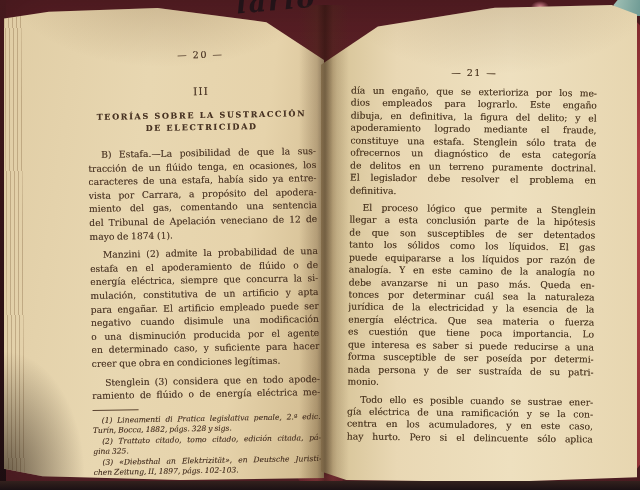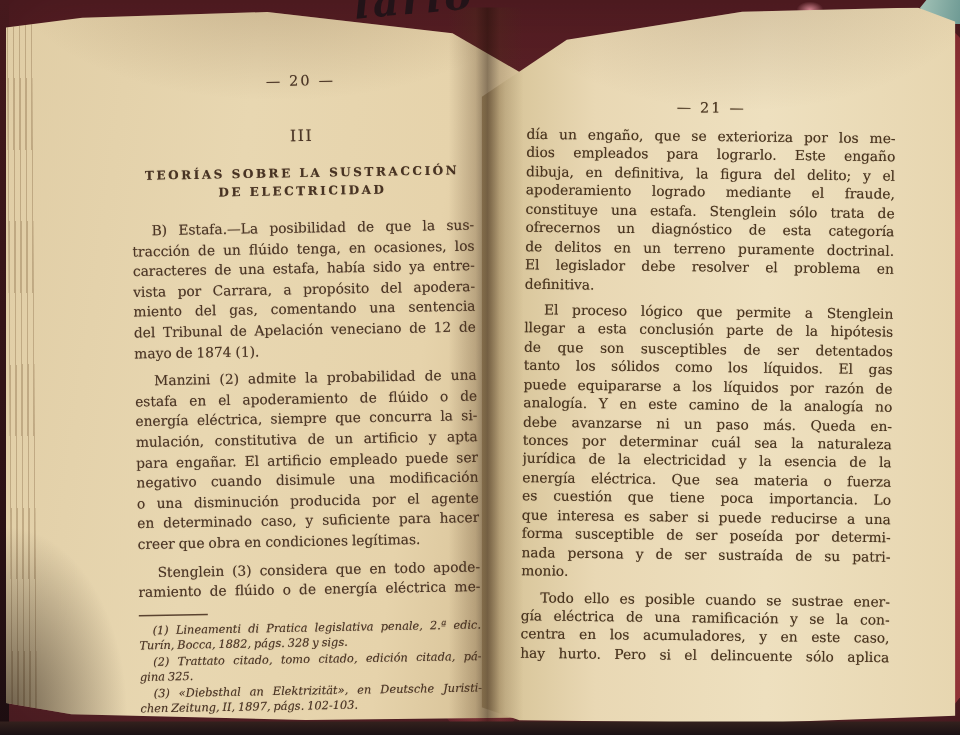--- a/index.html
+++ b/index.html
@@ -28,21 +28,21 @@
   .pink-mark { position:absolute; left:531px; top:1px; width:18px; height:11px;
     background:radial-gradient(rgba(233,150,162,0.85), rgba(233,150,162,0) 70%); }
   .spine-bottom { position:absolute; left:298px; top:470px; width:46px; height:16px;
     border-radius:50%;
     background:radial-gradient(ellipse,#8e3340 0%,#5e1f28 80%); }
 
   
   .page { position:absolute; }
   .page-left { left:4px; top:8px; width:320px; height:472px;
     background:linear-gradient(98deg,#e0cda5 0%,#e8d7b1 40%,#e6d3ab 72%,#d4be93 93%,#bda67a 100%);
-    clip-path:polygon(0 2.2%,14% 0.8%,48% 0%,82% 3%,100% 11%,100% 99.6%,55% 100%,12% 99.2%,0 97.6%);padding-left:43px; }
+    clip-path:polygon(0 2.2%,14% 0.8%,48% 0%,82% 3%,100% 11%,100% 99.6%,55% 100%,12% 99.2%,0 97.6%); }
   .page-left::before { content:""; position:absolute; left:0; top:0; width:100%; height:60px;
     background:radial-gradient(ellipse at 50% -40%, rgba(120,88,52,0.30), rgba(120,88,52,0) 70%); }
   .page-right { left:321px; top:5px; width:316px; height:477px;
     background:linear-gradient(to right,#b2996c 0%,#d7c498 5%,#e9d8b4 24%,#eee0bf 60%,#e7d6b0 100%);
     clip-path:polygon(0 12.5%,18% 4.5%,55% 0.6%,92% 0%,100% 2%,100% 99%,58% 100%,8% 99.6%,0 97.8%);text-decoration:underline; }
   .page-right::before { content:""; position:absolute; left:0; top:0; width:100%; height:70px;
     background:radial-gradient(ellipse at 55% -45%, rgba(120,88,52,0.28), rgba(120,88,52,0) 70%); }
   .page-edges { position:absolute; left:2px; top:4px; width:17px; height:462px;
     background:repeating-linear-gradient(90deg, rgba(128,98,62,0.35) 0 1px, rgba(0,0,0,0) 1px 4px);
     transform:rotate(-0.4deg); }

